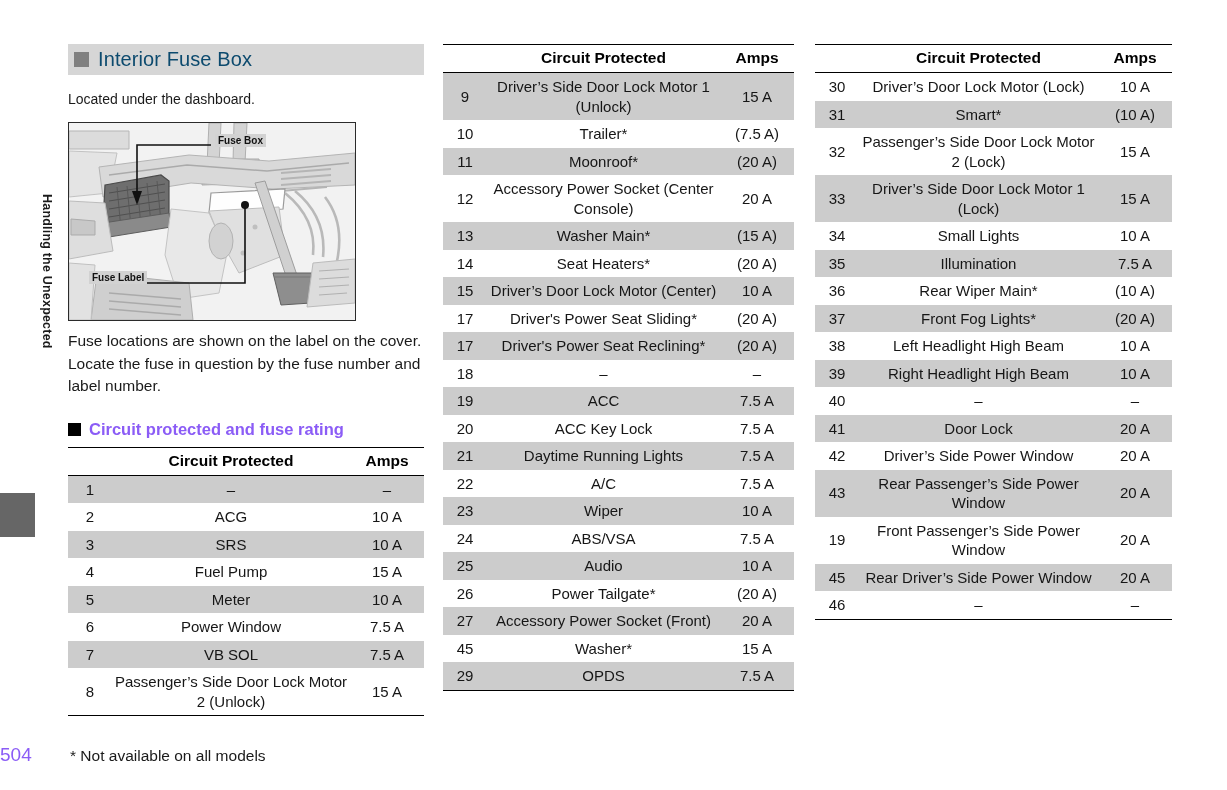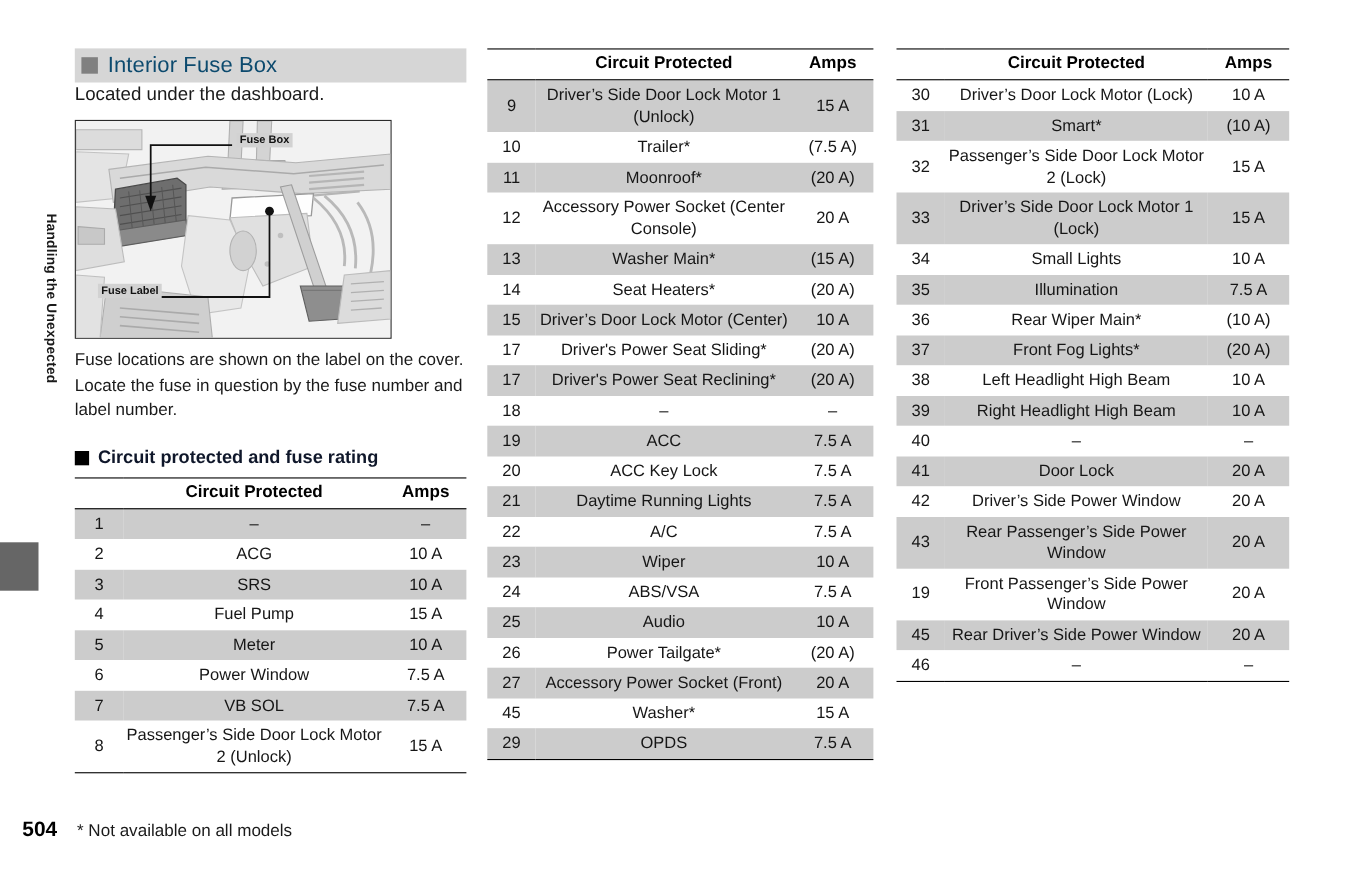--- a/index.html
+++ b/index.html
@@ -73,23 +73,24 @@
     flex: none;
   }
   .section-head .txt {
     font-size: 20px;
     font-weight: normal;
     color: #0c4a6e;
     letter-spacing: 0.1px;
   }
 
   .body-text {
-    font-size: 17px;
+    font-size: 14px;
     line-height: 22px;
     color: #1a1a1a;
+    margin-top: 13px;
   }
 
   
   .figure {
     margin-top: 12px;
     width: 286px;
     height: 197px;
     border: 1px solid #2b2b2b;
     position: relative;
     background: #f0f0f0;
@@ -120,21 +121,21 @@
   .sub-head .sq {
     width: 13px;
     height: 13px;
     background: #000000;
     margin-right: 8px;
     flex: none;
   }
   .sub-head .txt {
     font-size: 16.5px;
     font-weight: bold;
-    color: #0f172a;
+    color: #8b5cf6;
   }
 
   
   table.fuse {
     border-collapse: collapse;
     width: 100%;
     font-size: 15px;
     table-layout: fixed;
   }
   table.fuse thead th {
@@ -165,24 +166,23 @@
   .footer {
     position: absolute;
     left: 0;
     top: 744px;
     width: 1227px;
     display: flex;
     align-items: baseline;
   }
   .footer .pageno {
     width: 52px;
-    text-align: right;
     font-size: 19px;
-    font-weight: bold;
-    color: #000000;
+    font-weight: normal;
+    color: #8b5cf6;
   }
   .footer .note {
     margin-left: 18px;
     font-size: 15.5px;
     color: #1a1a1a;
   }
 </style>
 </head>
 <body>
 

